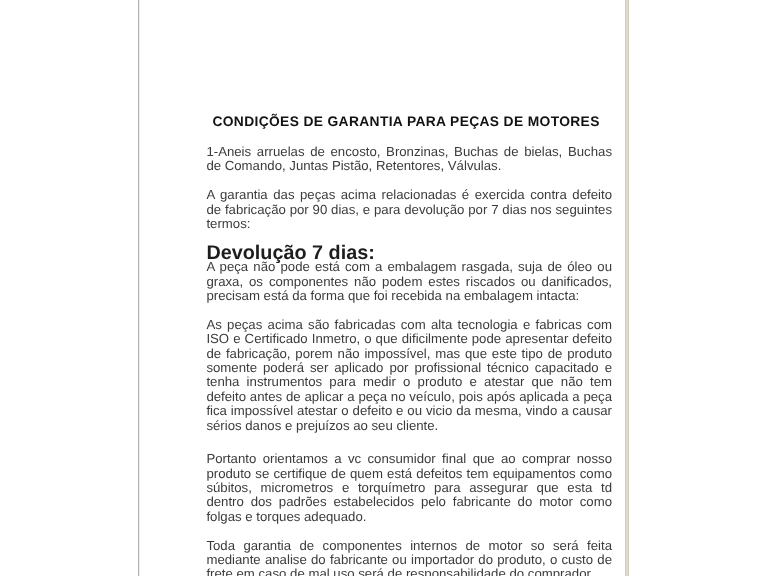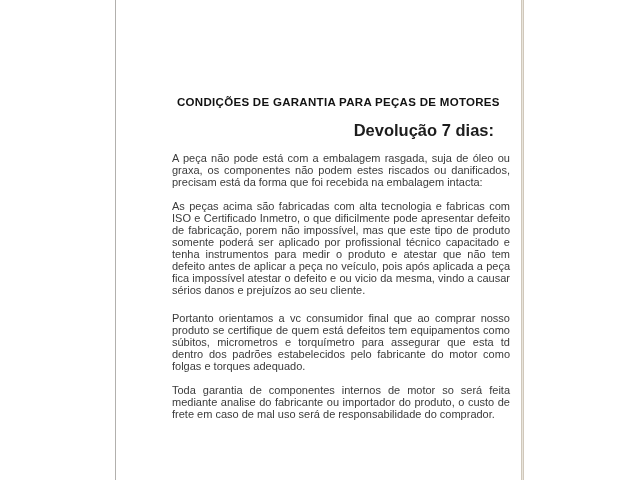--- a/index.html
+++ b/index.html
@@ -52,40 +52,42 @@
     white-space: nowrap;
   }
   .para {
     margin: 0 0 12px 0;
     text-align: justify;
   }
   .para.tight {
     margin-bottom: 16px;
   }
   .section-heading {
-    margin: 16px;
+    margin: 0;
     font-weight: bold;
     color: #1d1d1d;
-    text-align: right;
+    text-align: left;
   }
   .section-heading.gap-after {
     margin-bottom: 12px;
   }
 </style>
 </head>
 <body>
 
 <div class="canvas">
   <div class="page">
     <div class="page-right-edge"></div>
     <div class="content">
 
       <h1 class="doc-title">CONDIÇÕES DE GARANTIA PARA PEÇAS DE MOTORES</h1>
 
+      <p class="para">1-Aneis arruelas de encosto, Bronzinas, Buchas de bielas, Buchas de Comando, Juntas Pistão, Retentores, Válvulas.</p>
 
+      <p class="para">A garantia das peças acima relacionadas é exercida contra defeito de fabricação por 90 dias, e para devolução por 7 dias nos seguintes termos:</p>
 
       <h2 class="section-heading">Devolução 7 dias:</h2>
 
       <p class="para">A peça não pode está com a embalagem rasgada, suja de óleo ou graxa, os componentes não podem estes riscados ou danificados, precisam está da forma que foi recebida na embalagem intacta:</p>
 
 
       <p class="para tight">As peças acima são fabricadas com alta tecnologia e fabricas com ISO e Certificado Inmetro, o que dificilmente pode apresentar defeito de fabricação, porem não impossível, mas que este tipo de produto somente poderá ser aplicado por profissional técnico capacitado e tenha instrumentos para medir o produto e atestar que não tem defeito antes de aplicar a peça no veículo, pois após aplicada a peça fica impossível atestar o defeito e ou vicio da mesma, vindo a causar sérios danos e prejuízos ao seu cliente.</p>
 
       <p class="para">Portanto orientamos a vc consumidor final que ao comprar nosso produto se certifique de quem está defeitos tem equipamentos como súbitos, micrometros e torquímetro para assegurar que esta td dentro dos padrões estabelecidos pelo fabricante do motor como folgas e torques adequado.</p>
 

